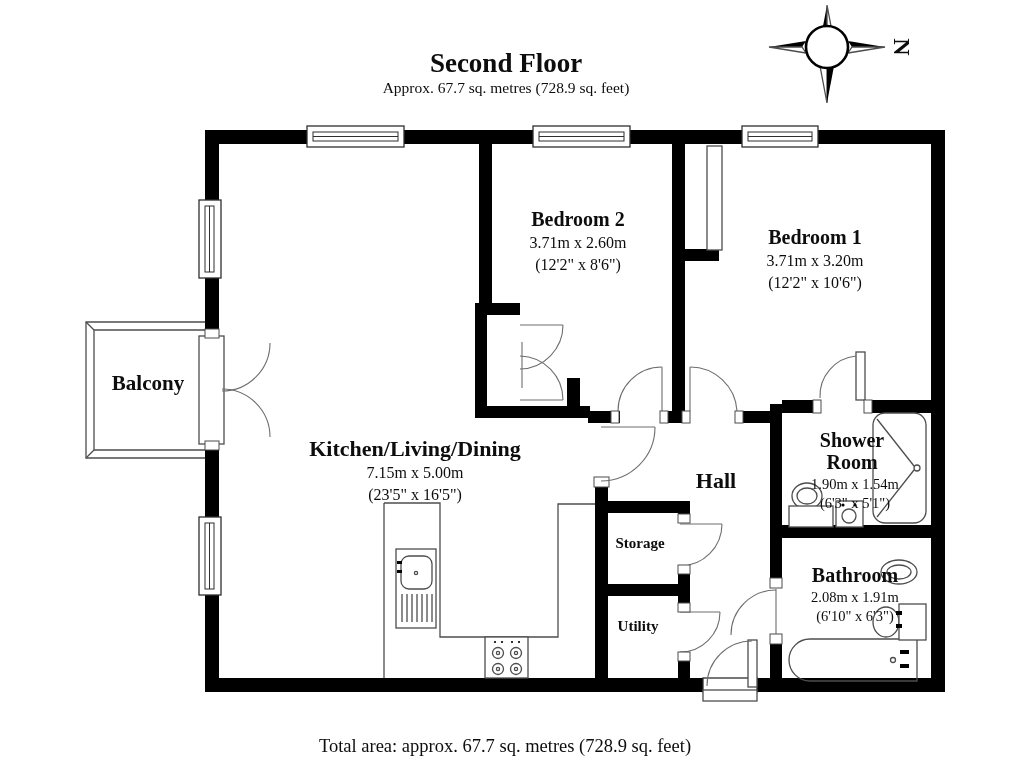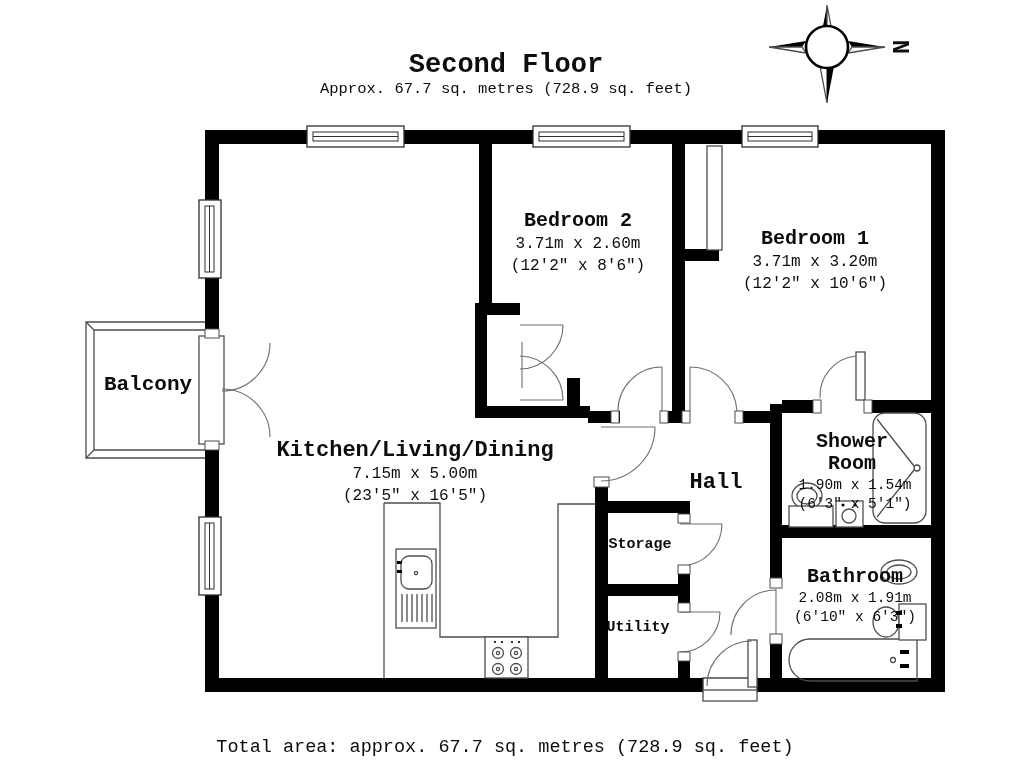--- a/index.html
+++ b/index.html
@@ -1,18 +1,18 @@
 <!DOCTYPE html>
 <html><head>
 <meta charset="utf-8">
 <style>
   html,body{margin:0;padding:0;background:#e8e8e8;}
   .page{
     width:1024px;height:768px;position:relative;background:#ffffff;
-    font-family:Liberation Mono, monospace;overflow:hidden;
+    font-family:Liberation Serif, serif;overflow:hidden;
   }
   svg text{fill:#0d0d0d;}
   .t-title{font-size:27px;font-weight:bold;}
   .t-sub{font-size:15.5px;}
   .t-room{font-size:20px;font-weight:bold;}
   .t-room-sm{font-size:15px;font-weight:bold;}
   .t-dims{font-size:16px;}
   .t-dims-sm{font-size:14.5px;}
   .t-footer{font-size:18.5px;}
   .t-compass{font-size:24px;font-weight:bold;}

